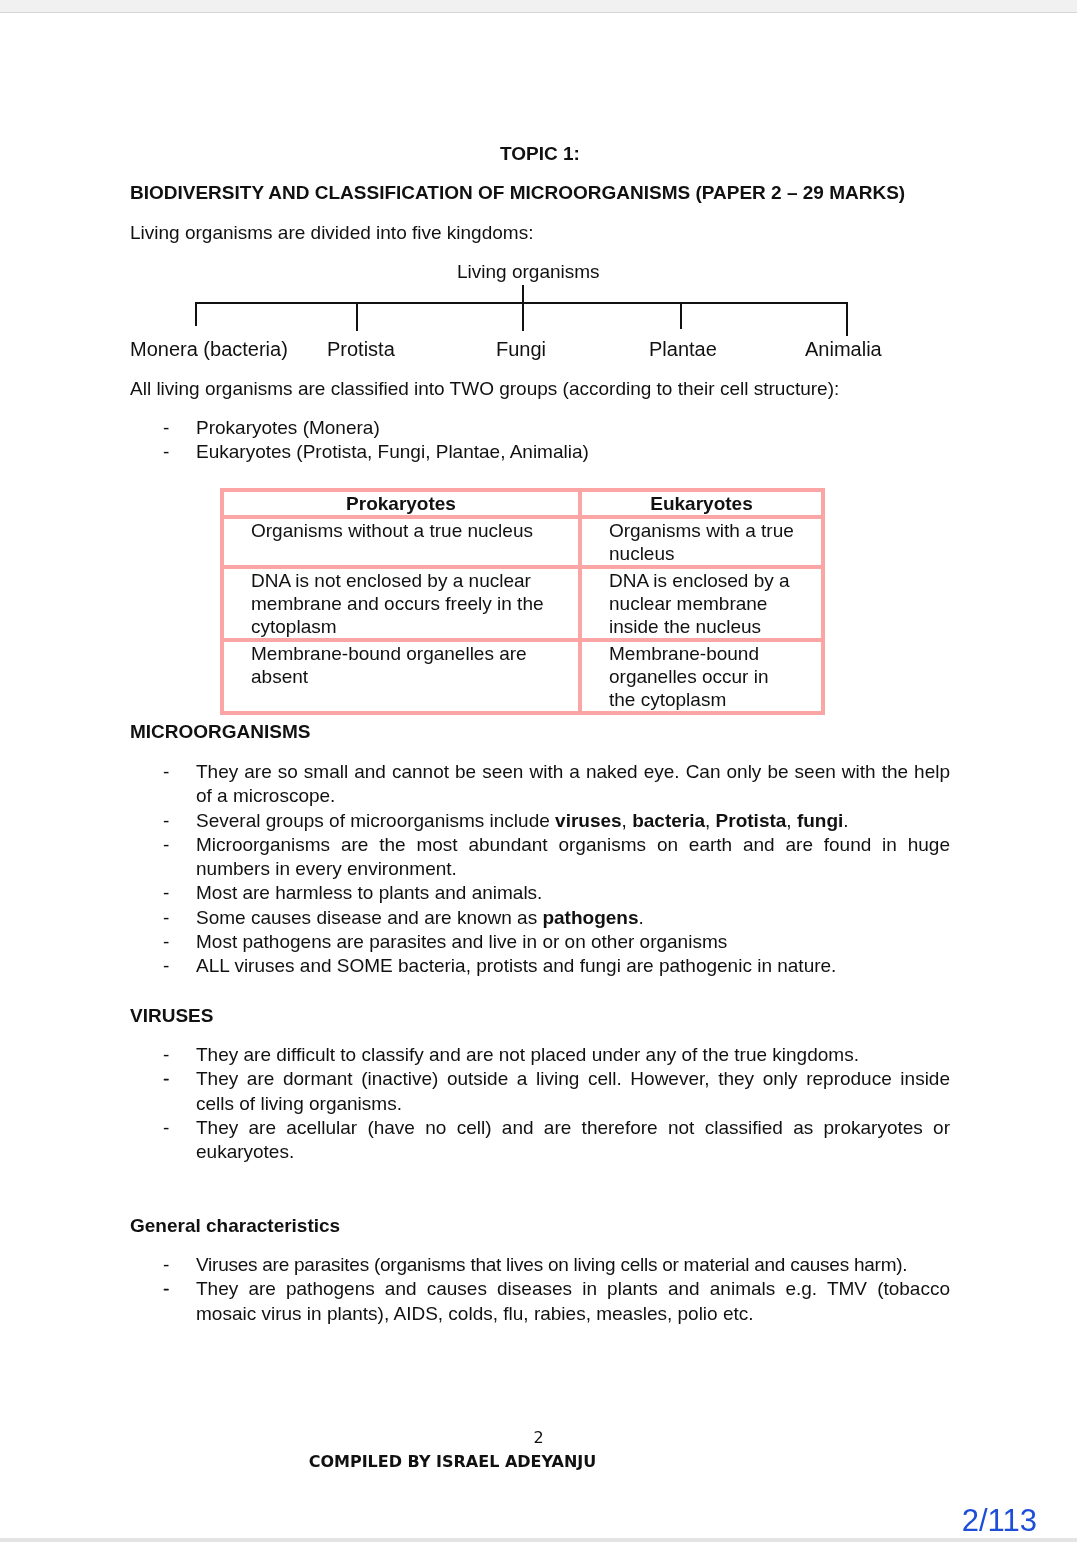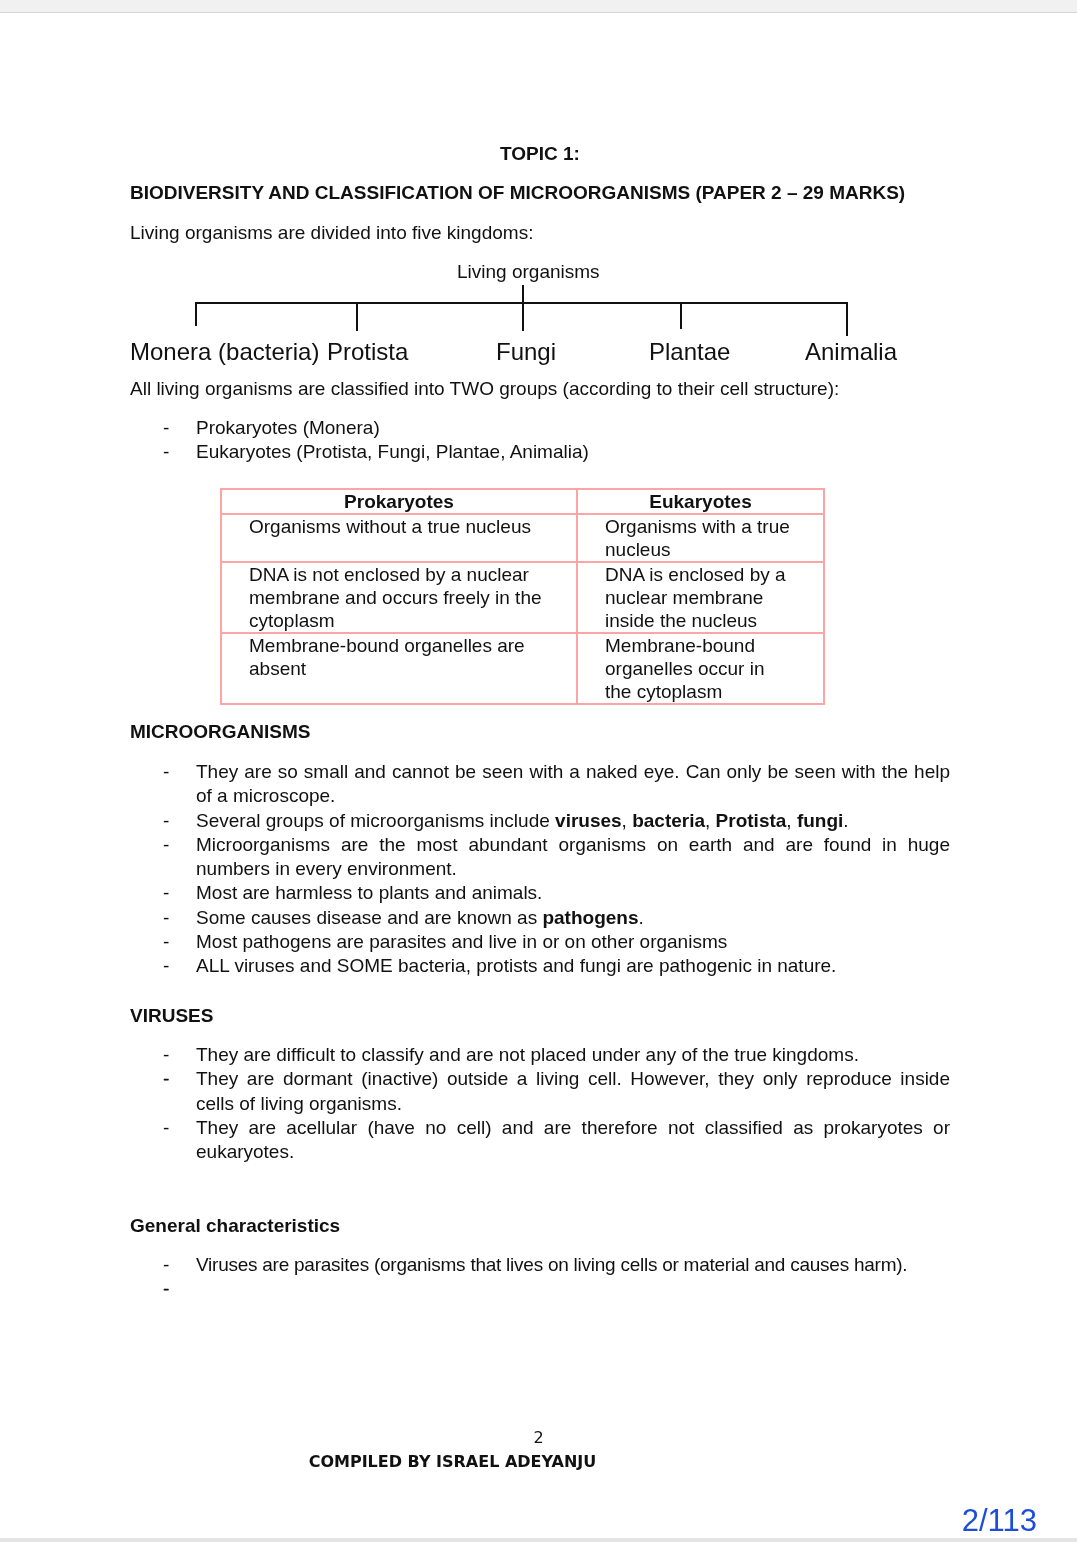--- a/index.html
+++ b/index.html
@@ -9,26 +9,26 @@
     font-family: "Liberation Sans", sans-serif;
   }
   .topbar { position: absolute; left: 0; top: 0; width: 1077px; height: 12px; background: #f1f1f1; border-bottom: 1px solid #d6d6d6; }
   .bottombar { position: absolute; left: 0; top: 1538px; width: 1077px; height: 4px; background: #e4e4e4; }
   .abs { position: absolute; white-space: nowrap; }
   .txt { font-size: 19px; line-height: 24px; }
   .bold { font-weight: bold; }
   .title { top: 143px; font-size: 19px; font-weight: bold; left: 480px; width: 120px; text-align: center;}
   .subtitle { top: 182px; left: 130px; font-size: 19px; font-weight: bold; }
   .tree-line { position: absolute; background: #111; }
-  .kingdom { position: absolute; top: 338px; font-size: 24px; }
+  .kingdom { position: absolute; top: 338px; font-size: 20px; }
   .list { position: absolute; left: 130px; width: 820px; margin: 0; padding: 0; list-style: none; }
   .list li { position: relative; padding-left: 66px; font-size: 19px; line-height: 24.3px; text-align: justify; }
   .list li .dash { position: absolute; left: 33px; top: 0; }
   table.cmp { position: absolute; left: 220px; top: 488px; width: 605px; border-collapse: collapse; font-size: 19px; line-height: 23px; }
-  table.cmp th, table.cmp td { border: 2px solid #fca5a5; padding: 0 27px; vertical-align: top; text-align: left; }
+  table.cmp th, table.cmp td { border: 4px solid #fca5a5; padding: 0 27px; vertical-align: top; text-align: left; }
   table.cmp th { text-align: center; font-weight: bold; }
   table.cmp td.c1, table.cmp th.c1 { width: 300px; }
   .footer-num { top: 1428px; left: 0; width: 1077px; text-align: center; font-size: 16px; font-family: "DejaVu Sans", sans-serif; }
   .footer-credit { top: 1452px; left: 0; width: 905px; text-align: center; font-size: 16px; font-weight: bold; font-family: "DejaVu Sans", sans-serif; }
   .page-indicator { top: 1503px; right: 40px; font-size: 31px; color: #1d4ed8; font-family: "Liberation Sans", sans-serif; }
 </style>
 </head>
 <body>
 
 <div class="topbar"></div>
@@ -100,20 +100,20 @@
   <li><span class="dash">-</span><span>They are difficult to classify and are not placed under any of the true kingdoms.</span></li>
   <li><span class="dash">-</span></li>
   <li><span class="dash">-</span><span>They are dormant (inactive) outside a living cell. However, they only reproduce inside cells of living organisms.</span></li>
   <li><span class="dash">-</span><span>They are acellular (have no cell) and are therefore not classified as prokaryotes or eukaryotes.</span></li>
 </ul>
 
 <div class="abs txt bold" style="top:1214px;left:130px;">General characteristics</div>
 <ul class="list" style="top:1253px;">
   <li><span class="dash">-</span><span style="letter-spacing:-0.25px;">Viruses are parasites (organisms that lives on living cells or material and causes harm).</span></li>
   <li><span class="dash">-</span></li>
-  <li><span class="dash">-</span></li>
+  <li><span class="dash">-</span><span>They are pathogens and causes diseases in plants and animals e.g. TMV (tobacco mosaic virus in plants), AIDS, colds, flu, rabies, measles, polio etc.</span></li>
 </ul>
 
 <div class="abs footer-num">2</div>
 <div class="abs footer-credit">COMPILED BY ISRAEL ADEYANJU</div>
 
 <div class="abs page-indicator">2/113</div>
 <div class="bottombar"></div>
 
 </body></html>

